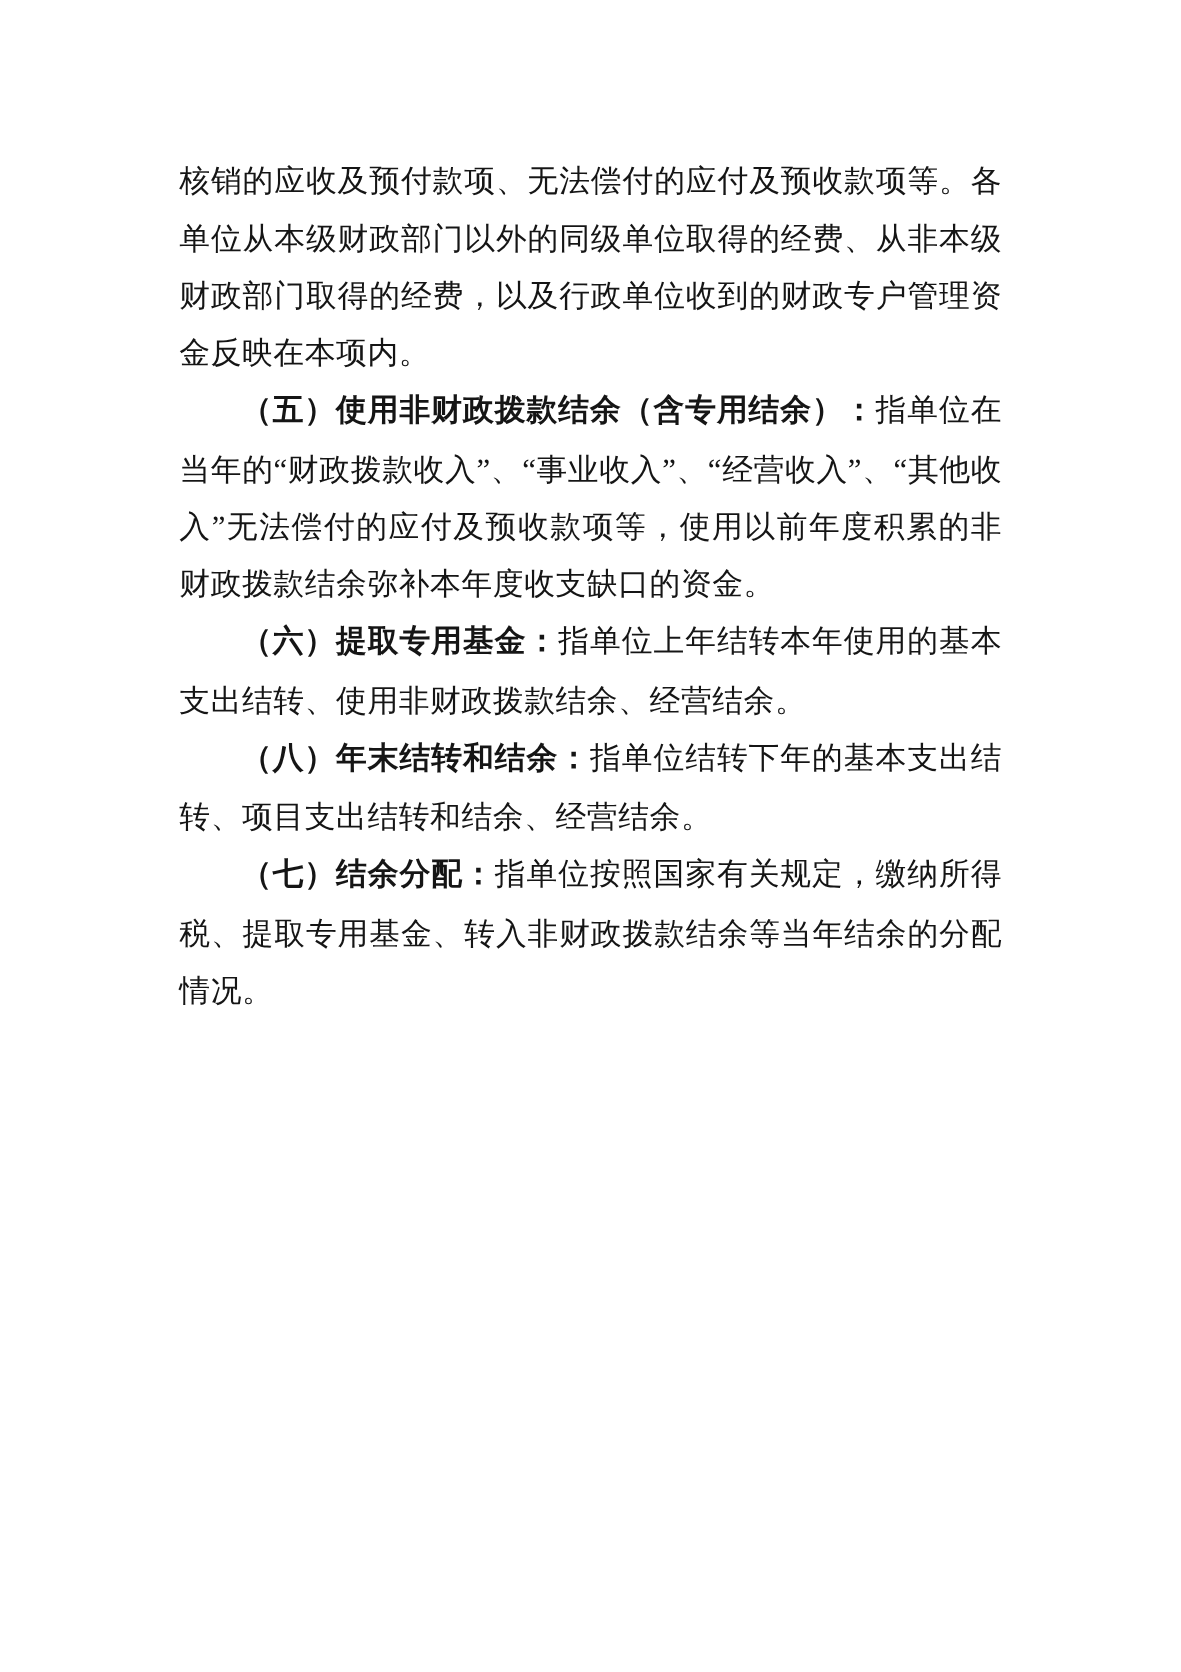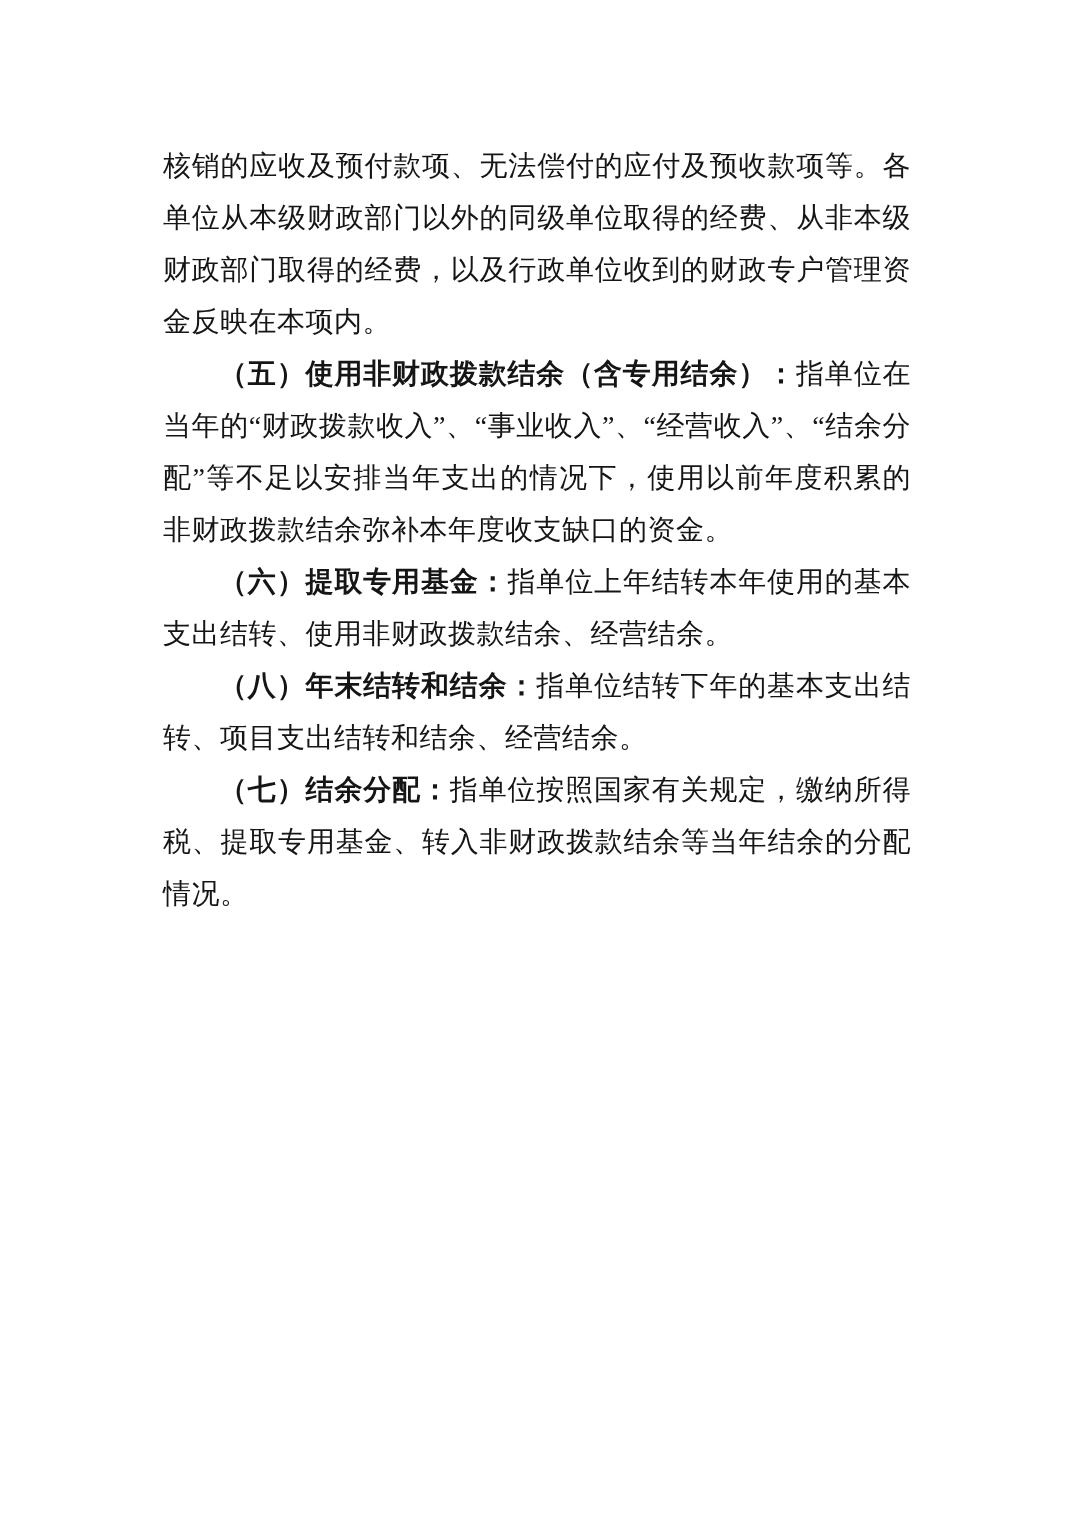--- a/index.html
+++ b/index.html
@@ -30,20 +30,21 @@
     text-align: justify;
     text-justify: inter-ideograph;
     word-break: break-all;
     letter-spacing: 0.5px;
   }
   p.para.indent {
     text-indent: 2em;
   }
   .lead {
     font-weight: bold;
+    font-family: Liberation Mono, monospace;
   }
   .footer {
     position: absolute;
     left: 0;
     top: 1396px;
     width: 100%;
     text-align: center;
   }
   .page-number {
     font-family: "Liberation Sans", "DejaVu Sans", sans-serif;
@@ -53,21 +54,21 @@
 </style>
 </head>
 <body>
 
 <div class="page">
 
   <div class="doc-body">
 
     <p class="para"><span>核销的应收及预付款项、无法偿付的应付及预收款项等。各单位从本级财政部门以外的同级单位取得的经费、从非本级财政部门取得的经费，以及行政单位收到的财政专户管理资金反映在本项内。</span></p>
 
-    <p class="para indent"><span class="lead">（五）使用非财政拨款结余（含专用结余）：</span><span>指单位在当年的“财政拨款收入”、“事业收入”、“经营收入”、“结余分配”等不足以安排当年支出的情况下，使用以前年度积累的非财政拨款结余弥补本年度收支缺口的资金。</span></p>
+    <p class="para indent"><span class="lead">（五）使用非财政拨款结余（含专用结余）：</span><span>指单位在当年的“财政拨款收入”、“事业收入”、“经营收入”、“其他收入”无法偿付的应付及预收款项等，使用以前年度积累的非财政拨款结余弥补本年度收支缺口的资金。</span></p>
 
     <p class="para indent"><span class="lead">（六）提取专用基金：</span><span>指单位上年结转本年使用的基本支出结转、使用非财政拨款结余、经营结余。</span></p>
 
     <p class="para indent"><span class="lead">（八）年末结转和结余：</span><span>指单位结转下年的基本支出结转、项目支出结转和结余、经营结余。</span></p>
 
     <p class="para indent"><span class="lead">（七）结余分配：</span><span>指单位按照国家有关规定，缴纳所得税、提取专用基金、转入非财政拨款结余等当年结余的分配情况。</span></p>
 
 
 
   </div>

